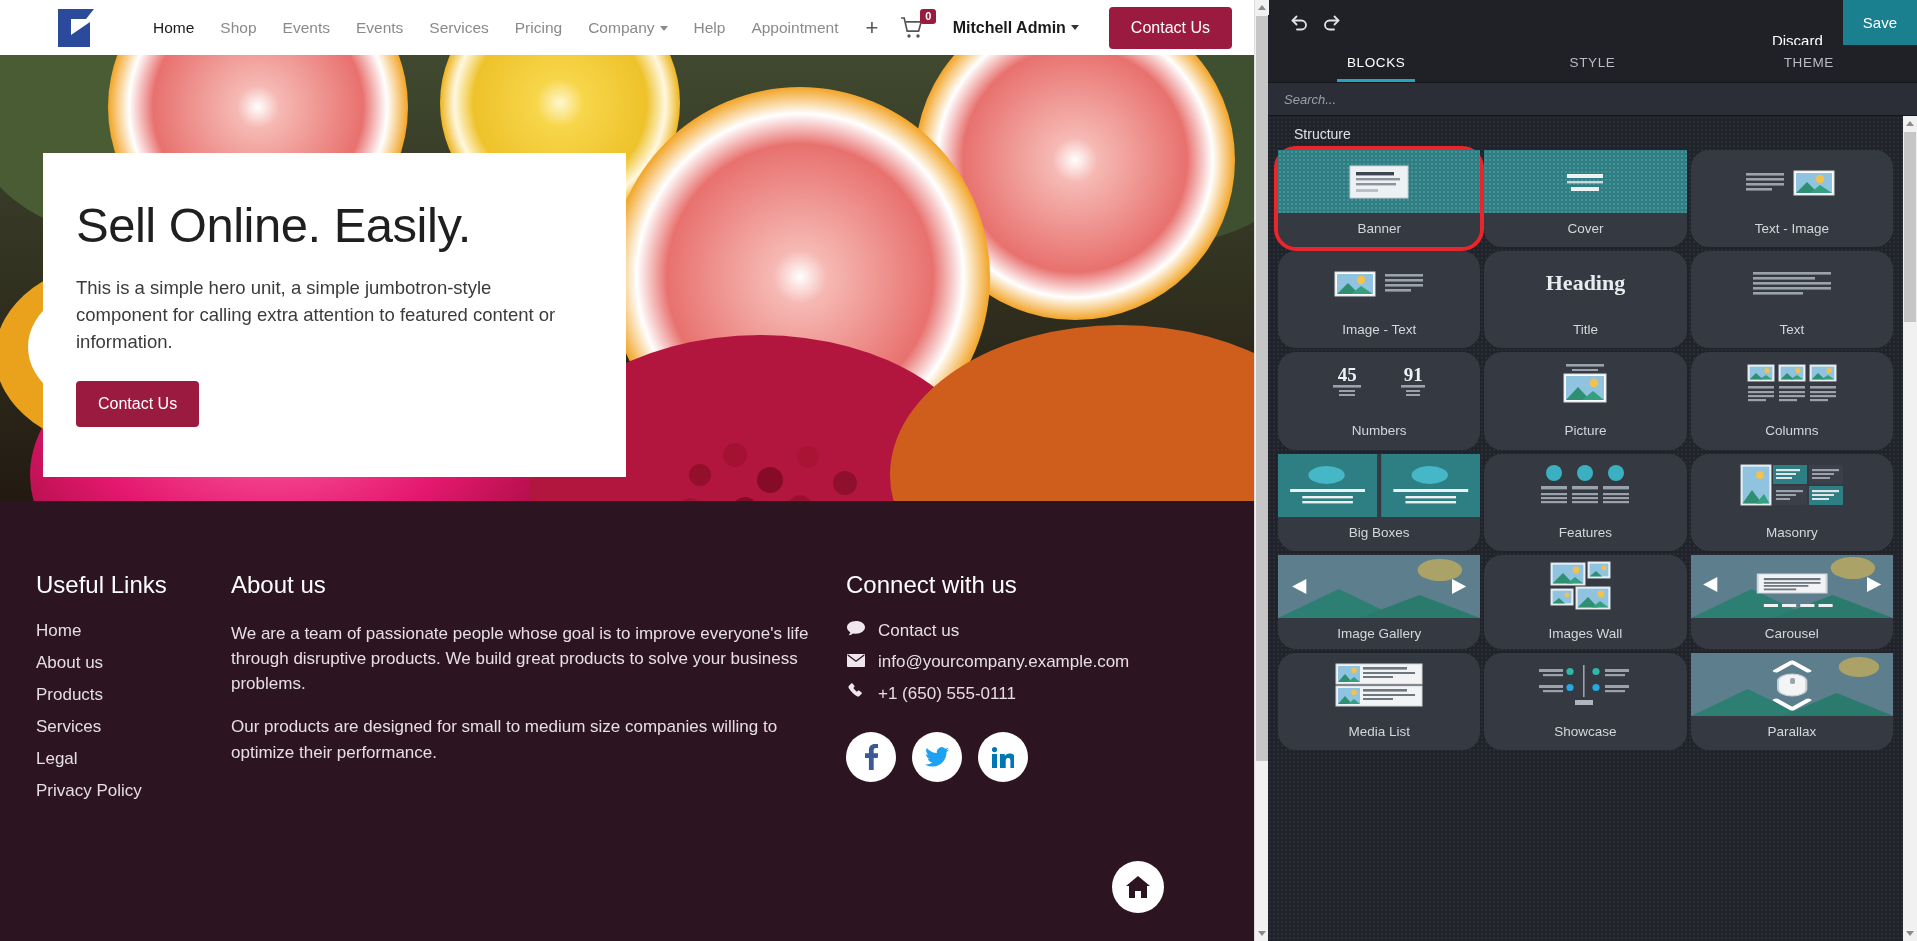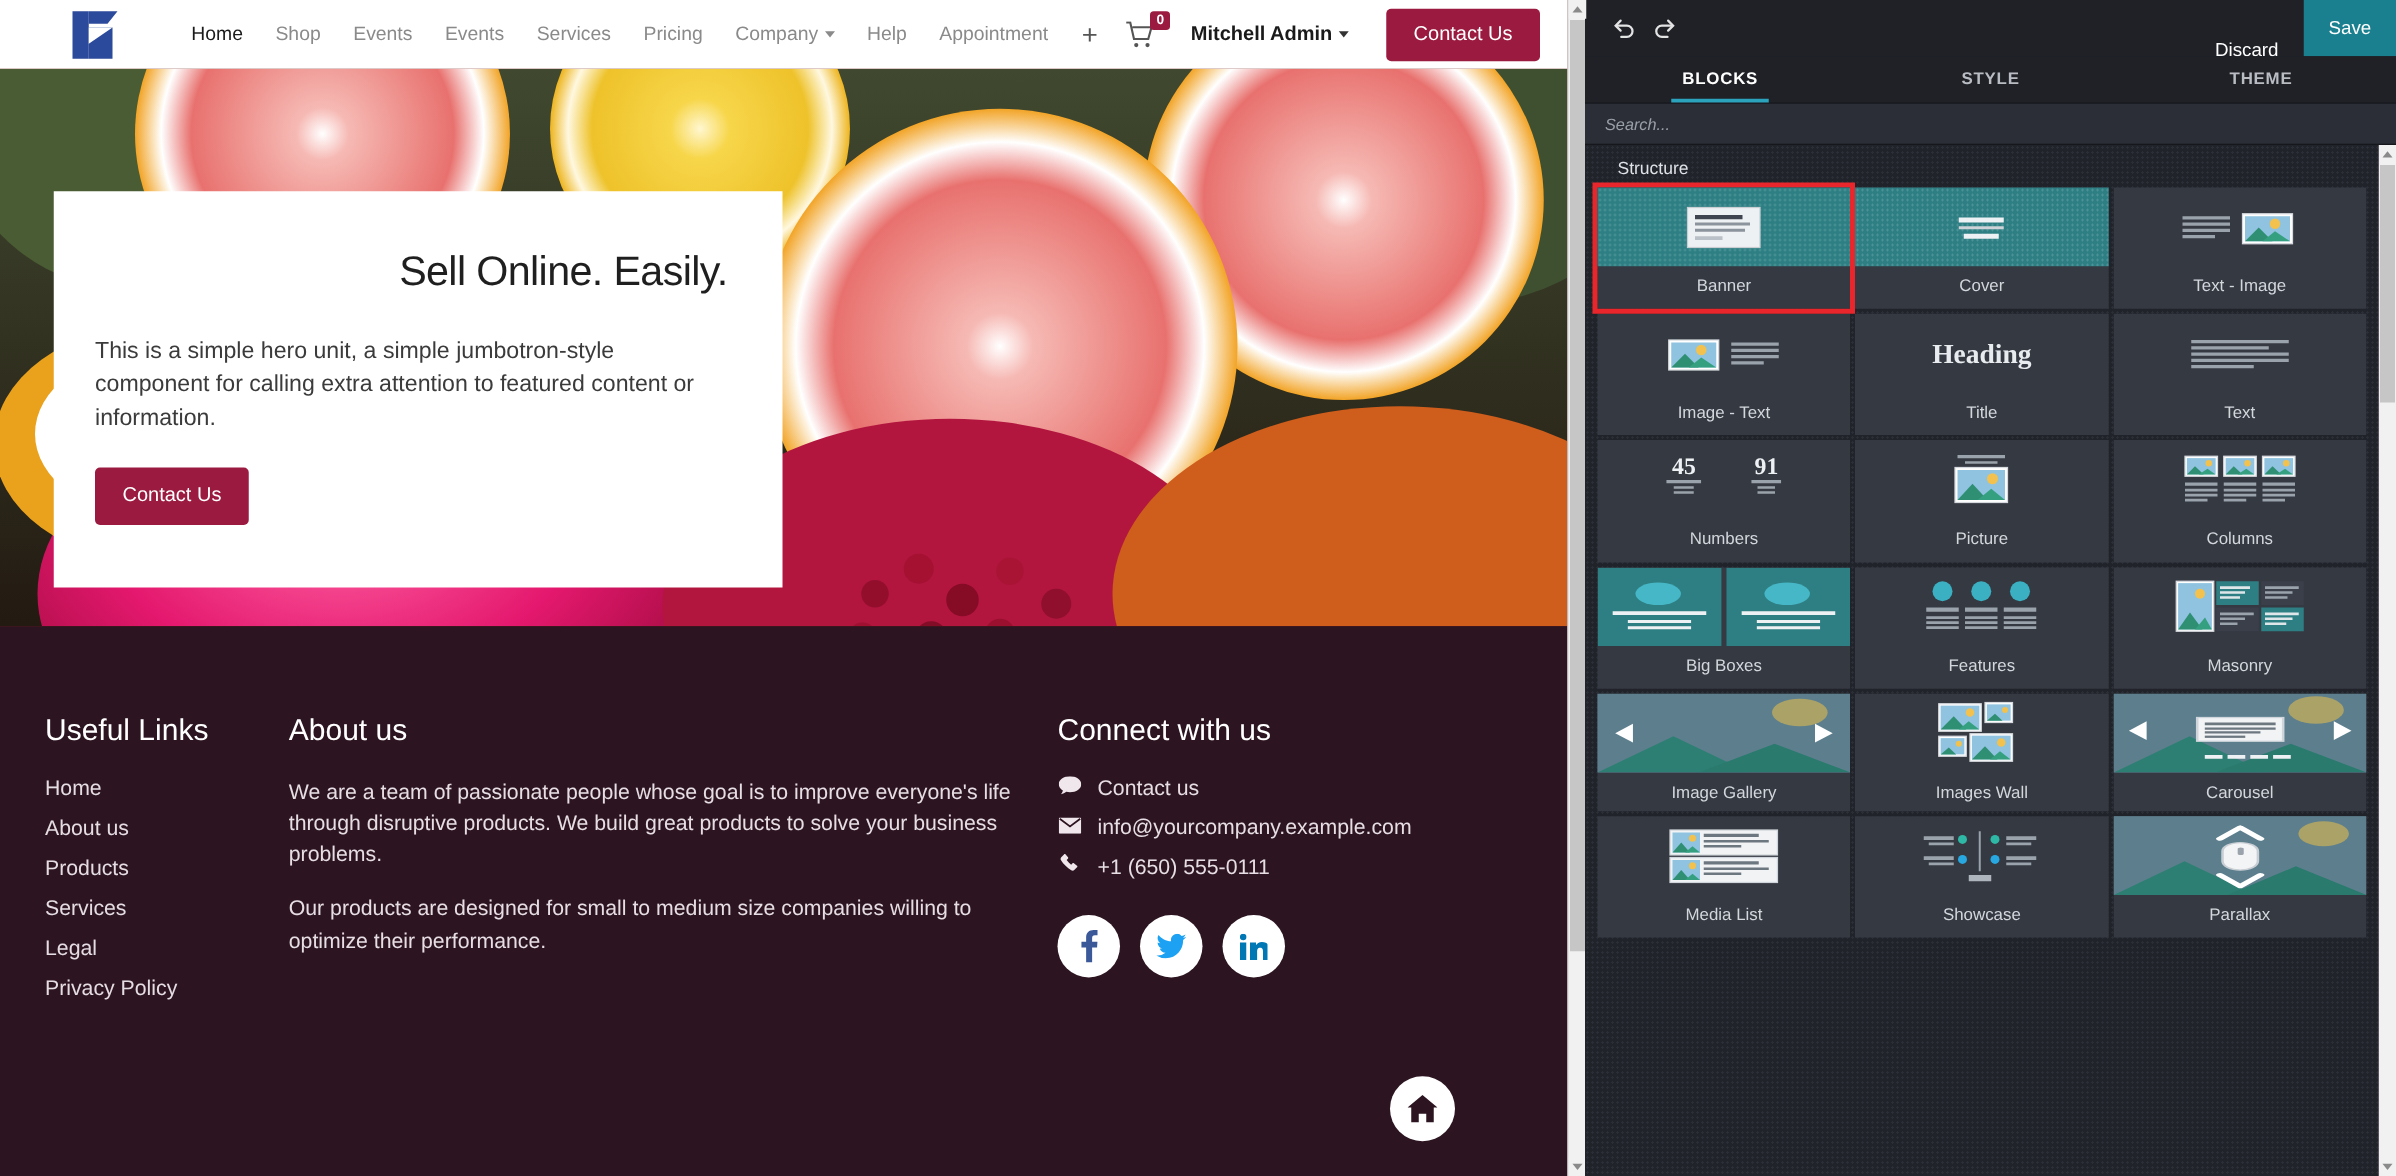--- a/index.html
+++ b/index.html
@@ -57,22 +57,22 @@
   #hero {
     height:446px; position:relative; overflow:hidden;
     background:#3c1f12;
   }
   #hero-photo { position:absolute; inset:0; }
   #hero-card {
     position:absolute; left:43px; top:98px; width:583px;
     background:#fff; padding:46px 44px 50px 33px;
   }
   #hero-title {
-    font-size:33px; font-weight:400; color:#1f1f1f; letter-spacing:-0.5px;
-    line-height:1.1; margin-bottom:32px;text-align:right;
+    font-size:49px; font-weight:400; color:#1f1f1f; letter-spacing:-0.5px;
+    line-height:1.1; margin-bottom:22px;
   }
   #hero-sub {
     font-size:18.5px; line-height:1.45; color:#3b3b3b; margin-bottom:26px;
   }
   #hero-btn {
     background:#9b1b40; color:#fff; border:none; font-size:16px;
     padding:14px 22px; border-radius:4px; cursor:pointer; font-family:inherit;
   }
 
   
@@ -146,21 +146,20 @@
     margin-left:auto; color:#fff; font-size:15px; padding:0 20px;
     line-height:45px; cursor:pointer;margin-top:36px;
   }
   #btn-save {
     background:#1a7f8e; color:#fff; font-size:15px; padding:0 20px;
     line-height:45px; height:45px; cursor:pointer;
   }
   #editor-tabs {
     height:38px; background:#1f2127; display:flex; flex:0 0 38px;
     border-bottom:1px solid #15171c;
-    font-weight:bold;
   }
   .etab {
     flex:1; text-align:center; font-size:13.5px; letter-spacing:0.6px;
     color:#b9bcc2; line-height:35px; cursor:pointer; position:relative;
   }
   .etab.active { color:#fff; }
   .etab.active:after {
     content:""; position:absolute; left:50%; transform:translateX(-50%);
     bottom:0; width:78px; height:3px; background:#2ba3bd;
   }
@@ -187,21 +186,21 @@
   }
   .section-label {
     font-size:14px; color:#dfe2e6; padding:10px 0 8px 26px;
   }
   .blocks-grid {
     display:grid; grid-template-columns:repeat(3, 1fr);
     gap:4px; padding:0 10px 0 10px;
   }
   .block-card {
     background:#353942; cursor:pointer; position:relative;
-    display:flex; flex-direction:column; align-items:stretch;
+    display:flex; flex-direction:column; align-items:stretch;border-radius:18px;
   }
   .block-card.selected { outline:4px solid #e8262b; outline-offset:0px; z-index:4;}
   .block-thumb {
     height:63px; display:flex; align-items:center; justify-content:center;
     overflow:hidden; position:relative;
   }
   .block-thumb.teal {
     background:#2e7f83;
     background-image:radial-gradient(rgba(255,255,255,.14) 1px, transparent 1px);
     background-size:4px 4px;

